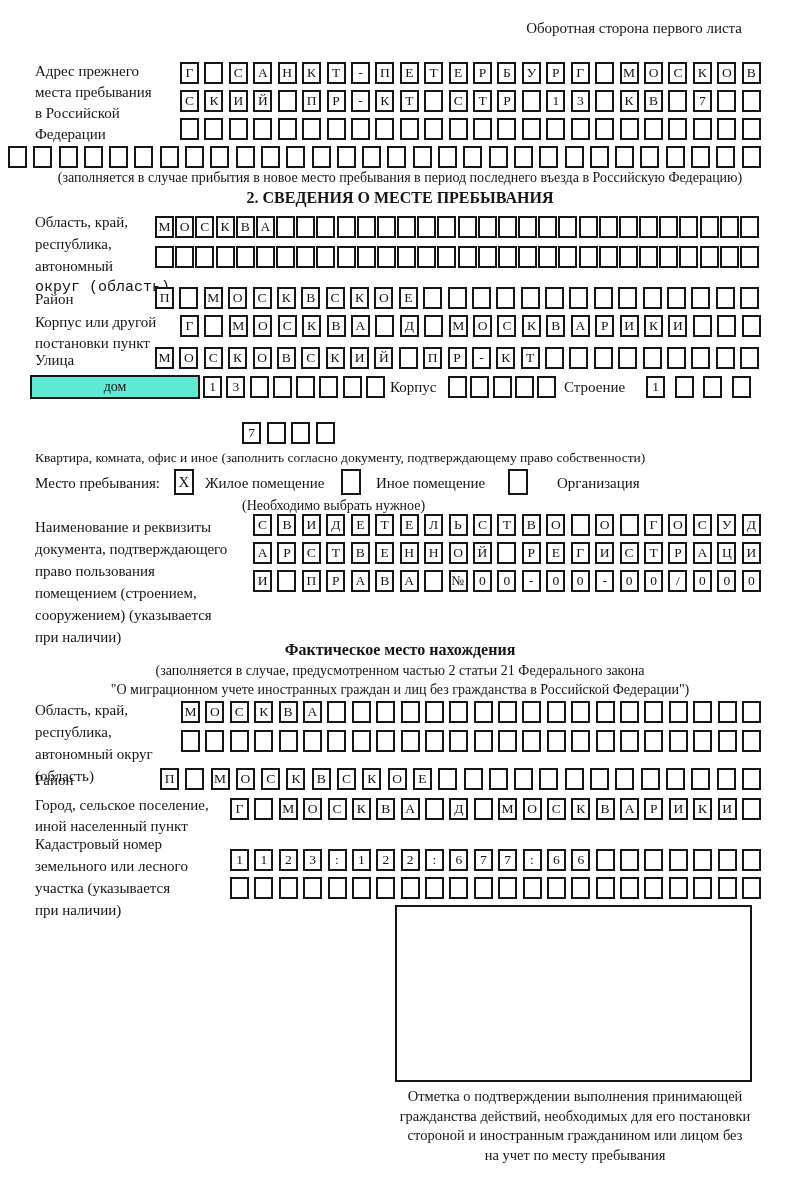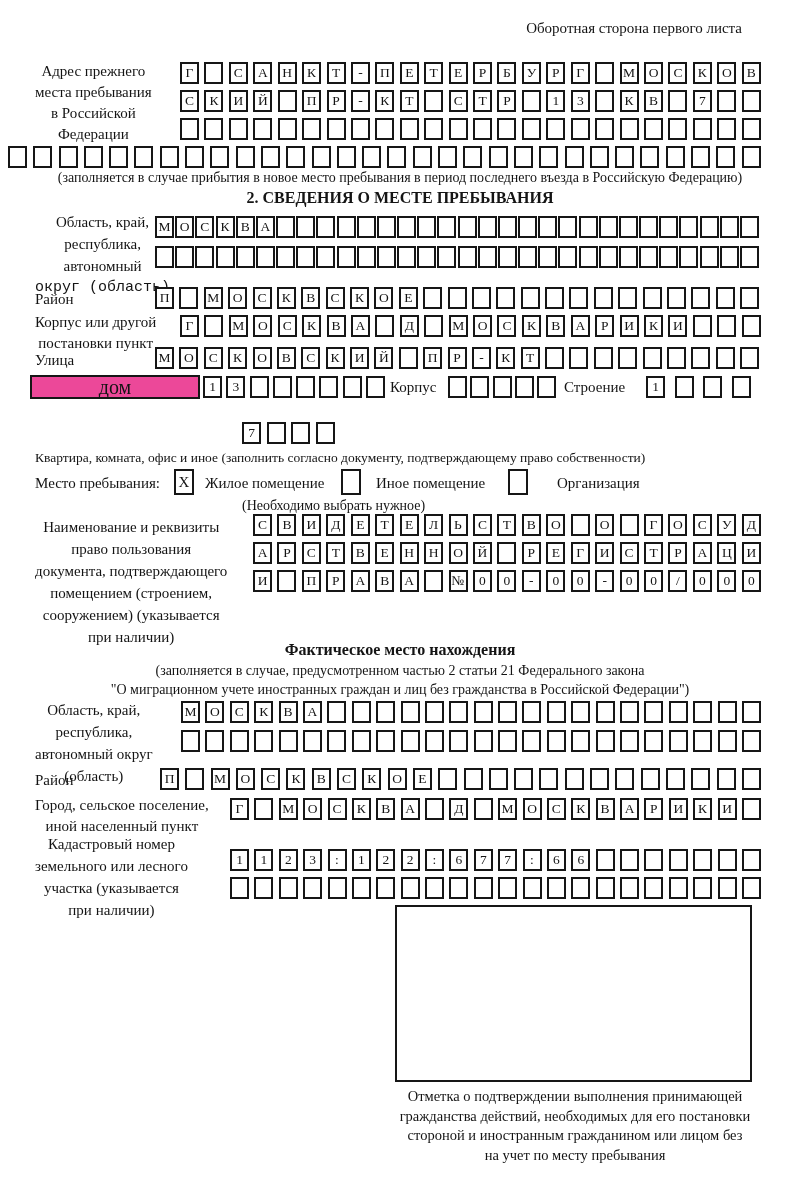--- a/index.html
+++ b/index.html
@@ -1,33 +1,33 @@
 <!DOCTYPE html>
 <html><head>
 <meta charset="utf-8">
 <style>
   html,body{margin:0;padding:0;background:#fff;}
   #page{
     position:relative;width:800px;height:1180px;background:#fff;
     font-family:"Liberation Serif","DejaVu Serif",serif;color:#141414;overflow:hidden;
   }
-  .abs{position:absolute;text-align:center;}
+  .abs{position:absolute;}
   .lbl{font-size:15px;line-height:21px;white-space:nowrap;}
   .cap{font-size:13.5px;white-space:nowrap;}
   .title{font-weight:bold;font-size:16px;text-align:center;width:100%;}
   .center{text-align:center;width:100%;}
   .cellrow{position:absolute;display:flex;justify-content:space-between;}
   .cell{
     flex:0 0 19px;width:19px;height:22px;box-sizing:border-box;
     border:2px solid #161616;display:flex;align-items:center;justify-content:center;
     font-size:13.5px;font-family:"Liberation Serif","DejaVu Serif",serif;background:#fff;
   }
   .widebox{
     position:absolute;box-sizing:border-box;border:2px solid #161616;
-    display:flex;align-items:center;justify-content:center;font-size:20px;background:#ec4899;
+    display:flex;align-items:center;justify-content:center;font-size:14px;background:#5eead4;
   }
   .chk{
     position:absolute;box-sizing:border-box;border:2px solid #161616;width:20px;height:26px;
     display:flex;align-items:center;justify-content:center;font-size:15px;background:#fff;
   }
   .stampbox{position:absolute;box-sizing:border-box;border:2px solid #161616;background:#fff;}
 </style>
 </head>
 <body>
 
@@ -356,22 +356,22 @@
   <div class="chk" style="top:469px;left:174px;">X</div>
   <div class="abs lbl" style="top:473px;left:205px;">Жилое помещение</div>
   <div class="chk" style="top:469px;left:341px;"></div>
   <div class="abs lbl" style="top:473px;left:376px;">Иное помещение</div>
   <div class="chk" style="top:469px;left:508px;"></div>
   <div class="abs lbl" style="top:473px;left:557px;">Организация</div>
   <div class="abs cap" style="top:498px;left:242px;font-size:14px;">(Необходимо выбрать нужное)</div>
 
   <div class="abs" style="top:516px;left:35px;">
     <div class="lbl" style="line-height:22px;">Наименование и реквизиты</div>
+    <div class="lbl" style="line-height:22px;">документа, подтверждающего</div>
     <div class="lbl" style="line-height:22px;">право пользования</div>
-    <div class="lbl" style="line-height:22px;">документа, подтверждающего</div>
     <div class="lbl" style="line-height:22px;">помещением (строением,</div>
     <div class="lbl" style="line-height:22px;">сооружением) (указывается</div>
     <div class="lbl" style="line-height:22px;">при наличии)</div>
   </div>
   <div class="cellrow" style="top:514px;left:253px;width:508px;">
       <span class="cell">С</span>
       <span class="cell">В</span>
       <span class="cell">И</span>
       <span class="cell">Д</span>
       <span class="cell">Е</span>

